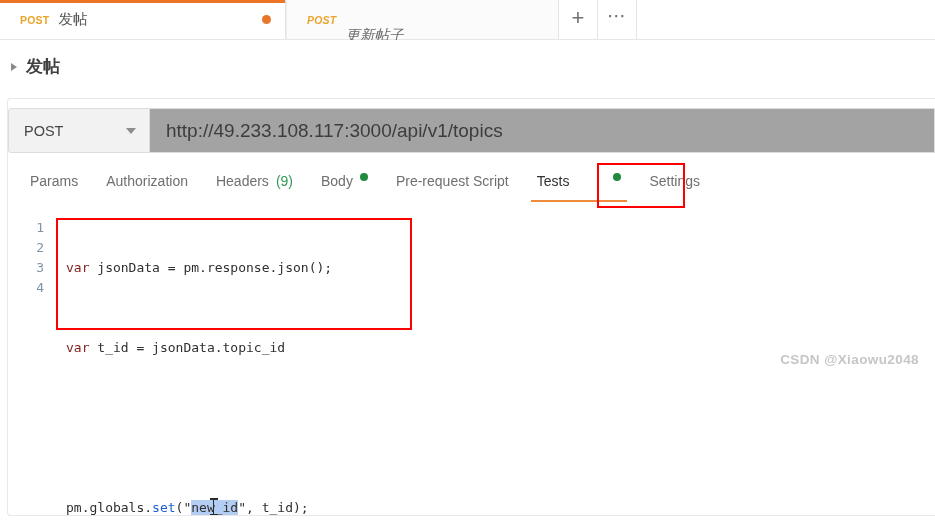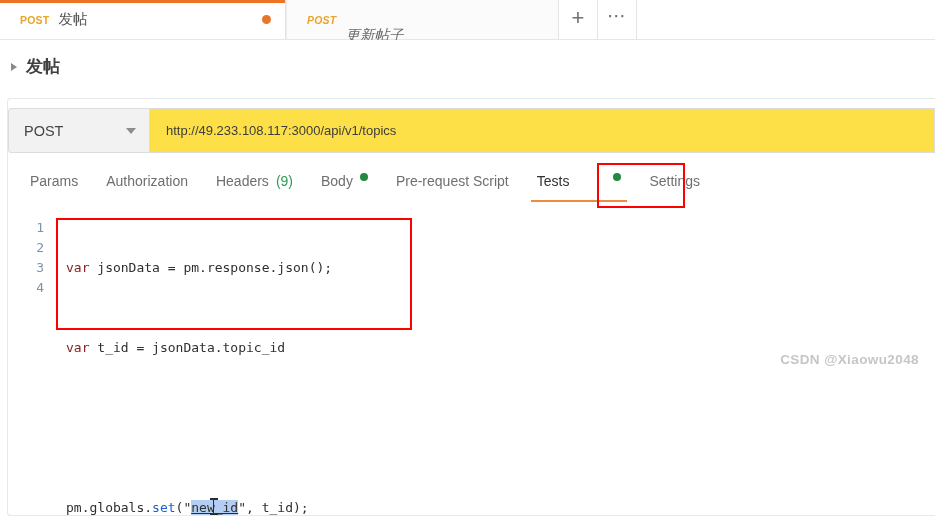--- a/index.html
+++ b/index.html
@@ -159,27 +159,27 @@
     color: #464646;
   }
   .caret-down {
     width: 0; height: 0;
     border-top: 6px solid #8d8d8d;
     border-left: 5px solid transparent;
     border-right: 5px solid transparent;
   }
   .url-input {
     flex: 1 1 auto;
-    background: #fde047;
+    background: #a3a3a3;
     border: 1px solid #dcdcdc;
     border-left: none;
     display: flex;
     align-items: center;
     padding-left: 16px;
-    font-size: 13px;
+    font-size: 19px;
     color: #3d3d3d;
     overflow: hidden;
     white-space: nowrap;
     cursor: text;
   }
 
   
   .sec-tabs {
     position: absolute;
     left: 0; top: 64px;
@@ -251,21 +251,20 @@
     color: #2f2f2f;
     white-space: pre;
   }
   .code-line { height: 20px; }
   .kw-var  { color: #7f1d1d; }
   .fn-blue { color: #1a5fd0; }
   .sel-str {
     background: #b4cdf2;
     color: #2f2f2f;
     position: relative;
-    text-decoration: underline;
   }
   .caret-ibeam {
     position: absolute;
     left: 46%; top: -2px;
     width: 1.5px; height: 17px;
     background: #2b2b2b;
   }
   .caret-ibeam::before,
   .caret-ibeam::after {
     content: "";

